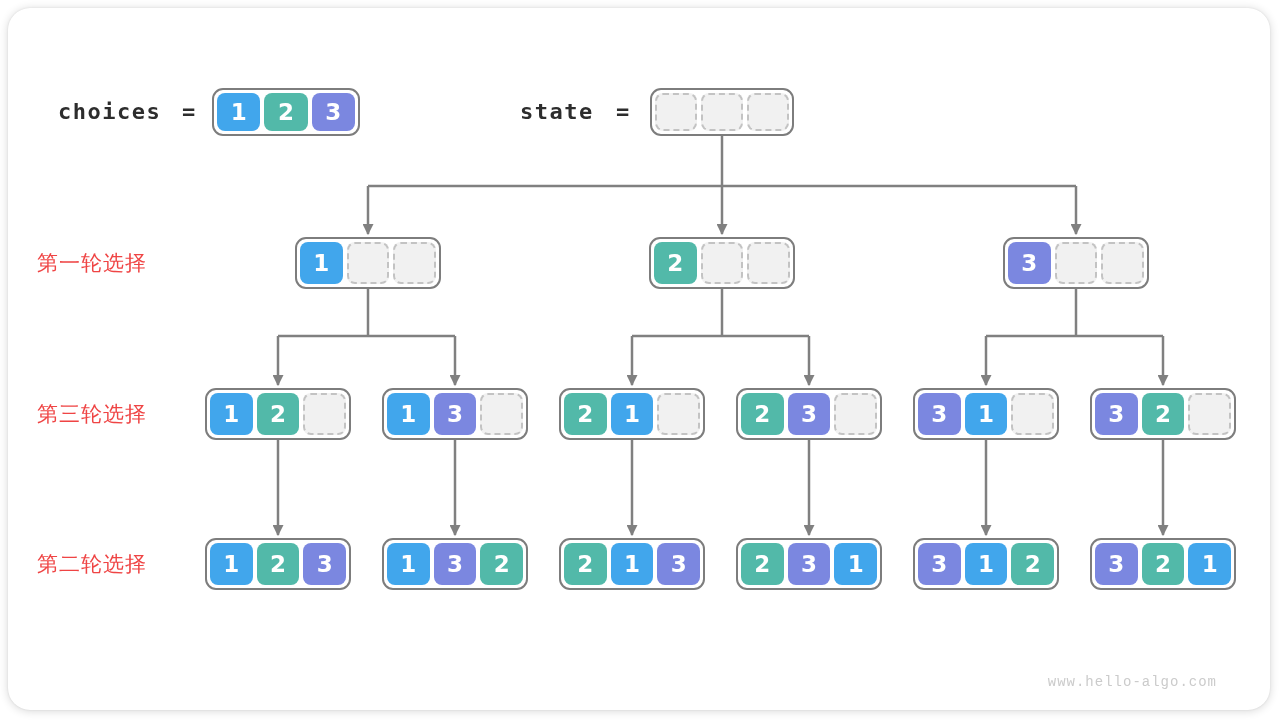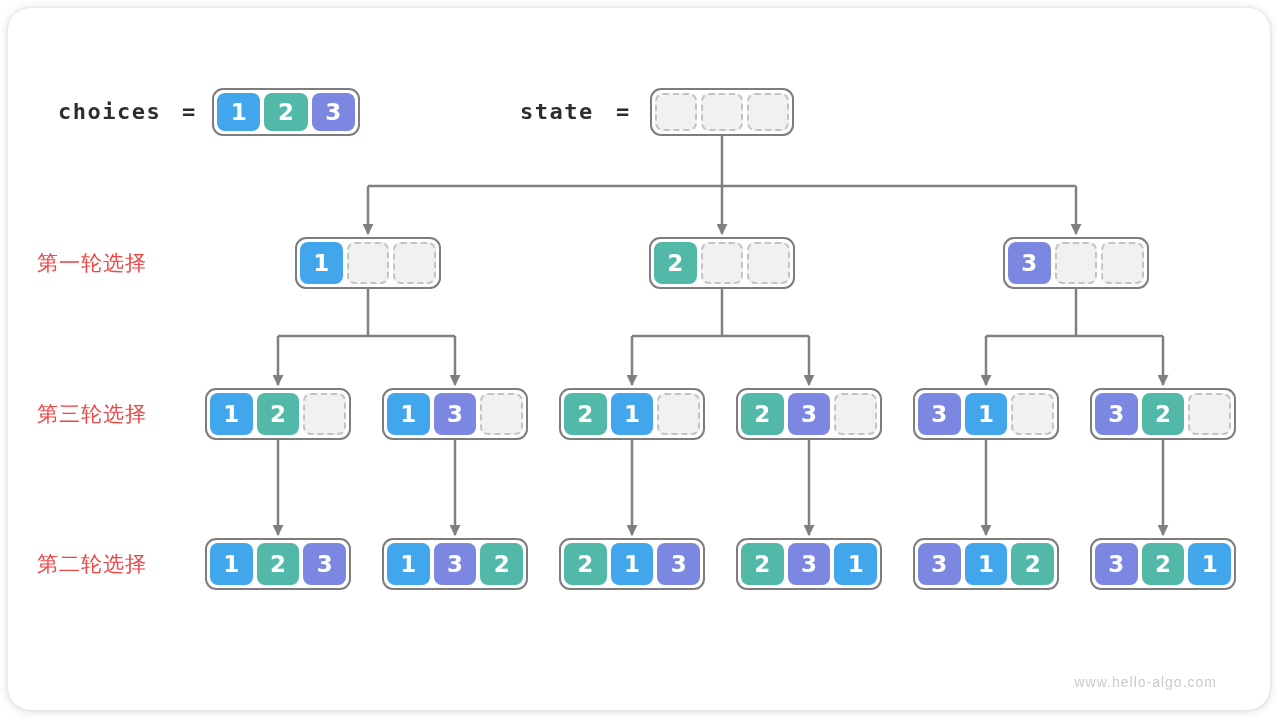--- a/index.html
+++ b/index.html
@@ -20,21 +20,21 @@
   .box{position:absolute;display:flex;gap:4px;padding:3px;box-sizing:border-box;
        background:#ffffff;border:2px solid #7d7d7d;border-radius:11px;
        width:146px;height:52px;}
   .box-sm{width:148px;height:48px;}
   .cell{flex:1;border-radius:8px;display:flex;align-items:center;justify-content:center;
         color:#ffffff;font-family:"DejaVu Sans","Liberation Sans",sans-serif;
         font-weight:bold;font-size:23px;box-sizing:border-box;border:2px solid transparent;}
   .cell[data-color="empty"]{border:2px dashed #c3c3c3;color:transparent;}
 
   .watermark{position:absolute;right:63px;top:674px;
-             font-family:Liberation Sans, sans-serif;
+             font-family:Liberation Mono, monospace;
              font-size:14px;color:#cbcbcb;letter-spacing:1px;}
 </style>
 </head>
 <body>
 
 <div class="card"></div>
 
 <svg class="wires" width="1280" height="720" viewBox="0 0 1280 720">
   <defs>
     <marker id="arw" viewBox="0 0 10 10" refX="9" refY="5" markerWidth="11" markerHeight="11" markerUnits="userSpaceOnUse" orient="auto">

